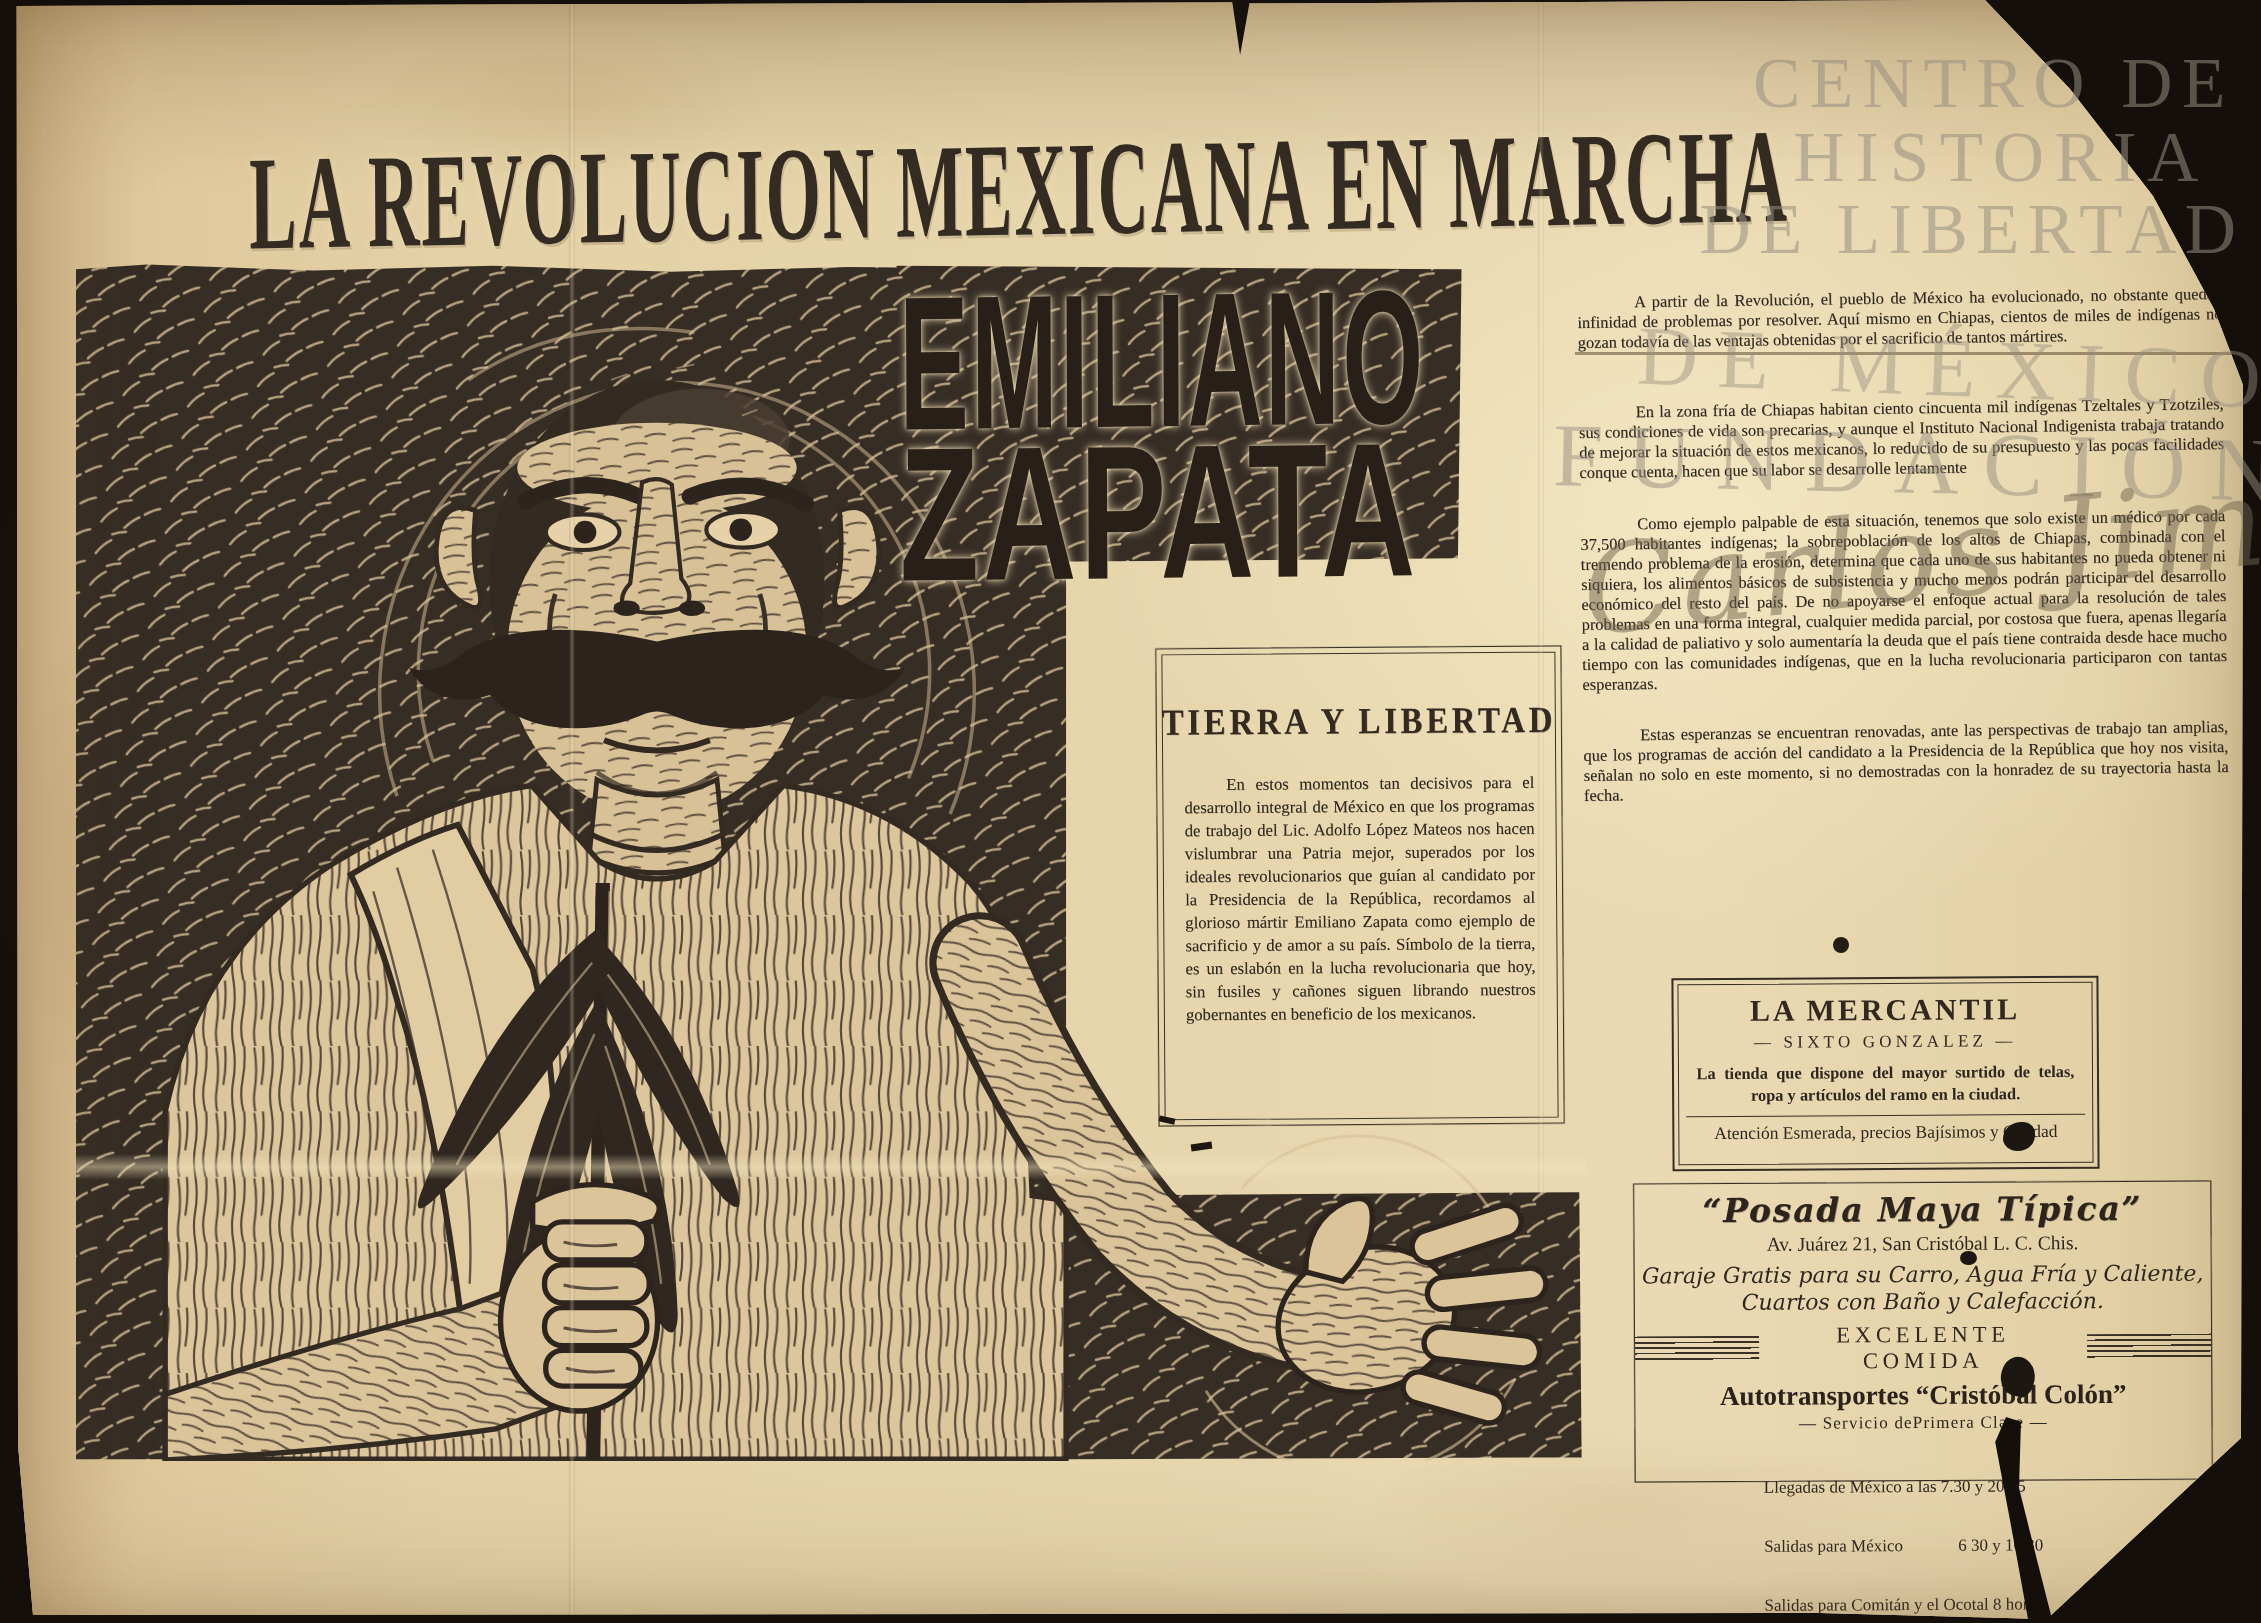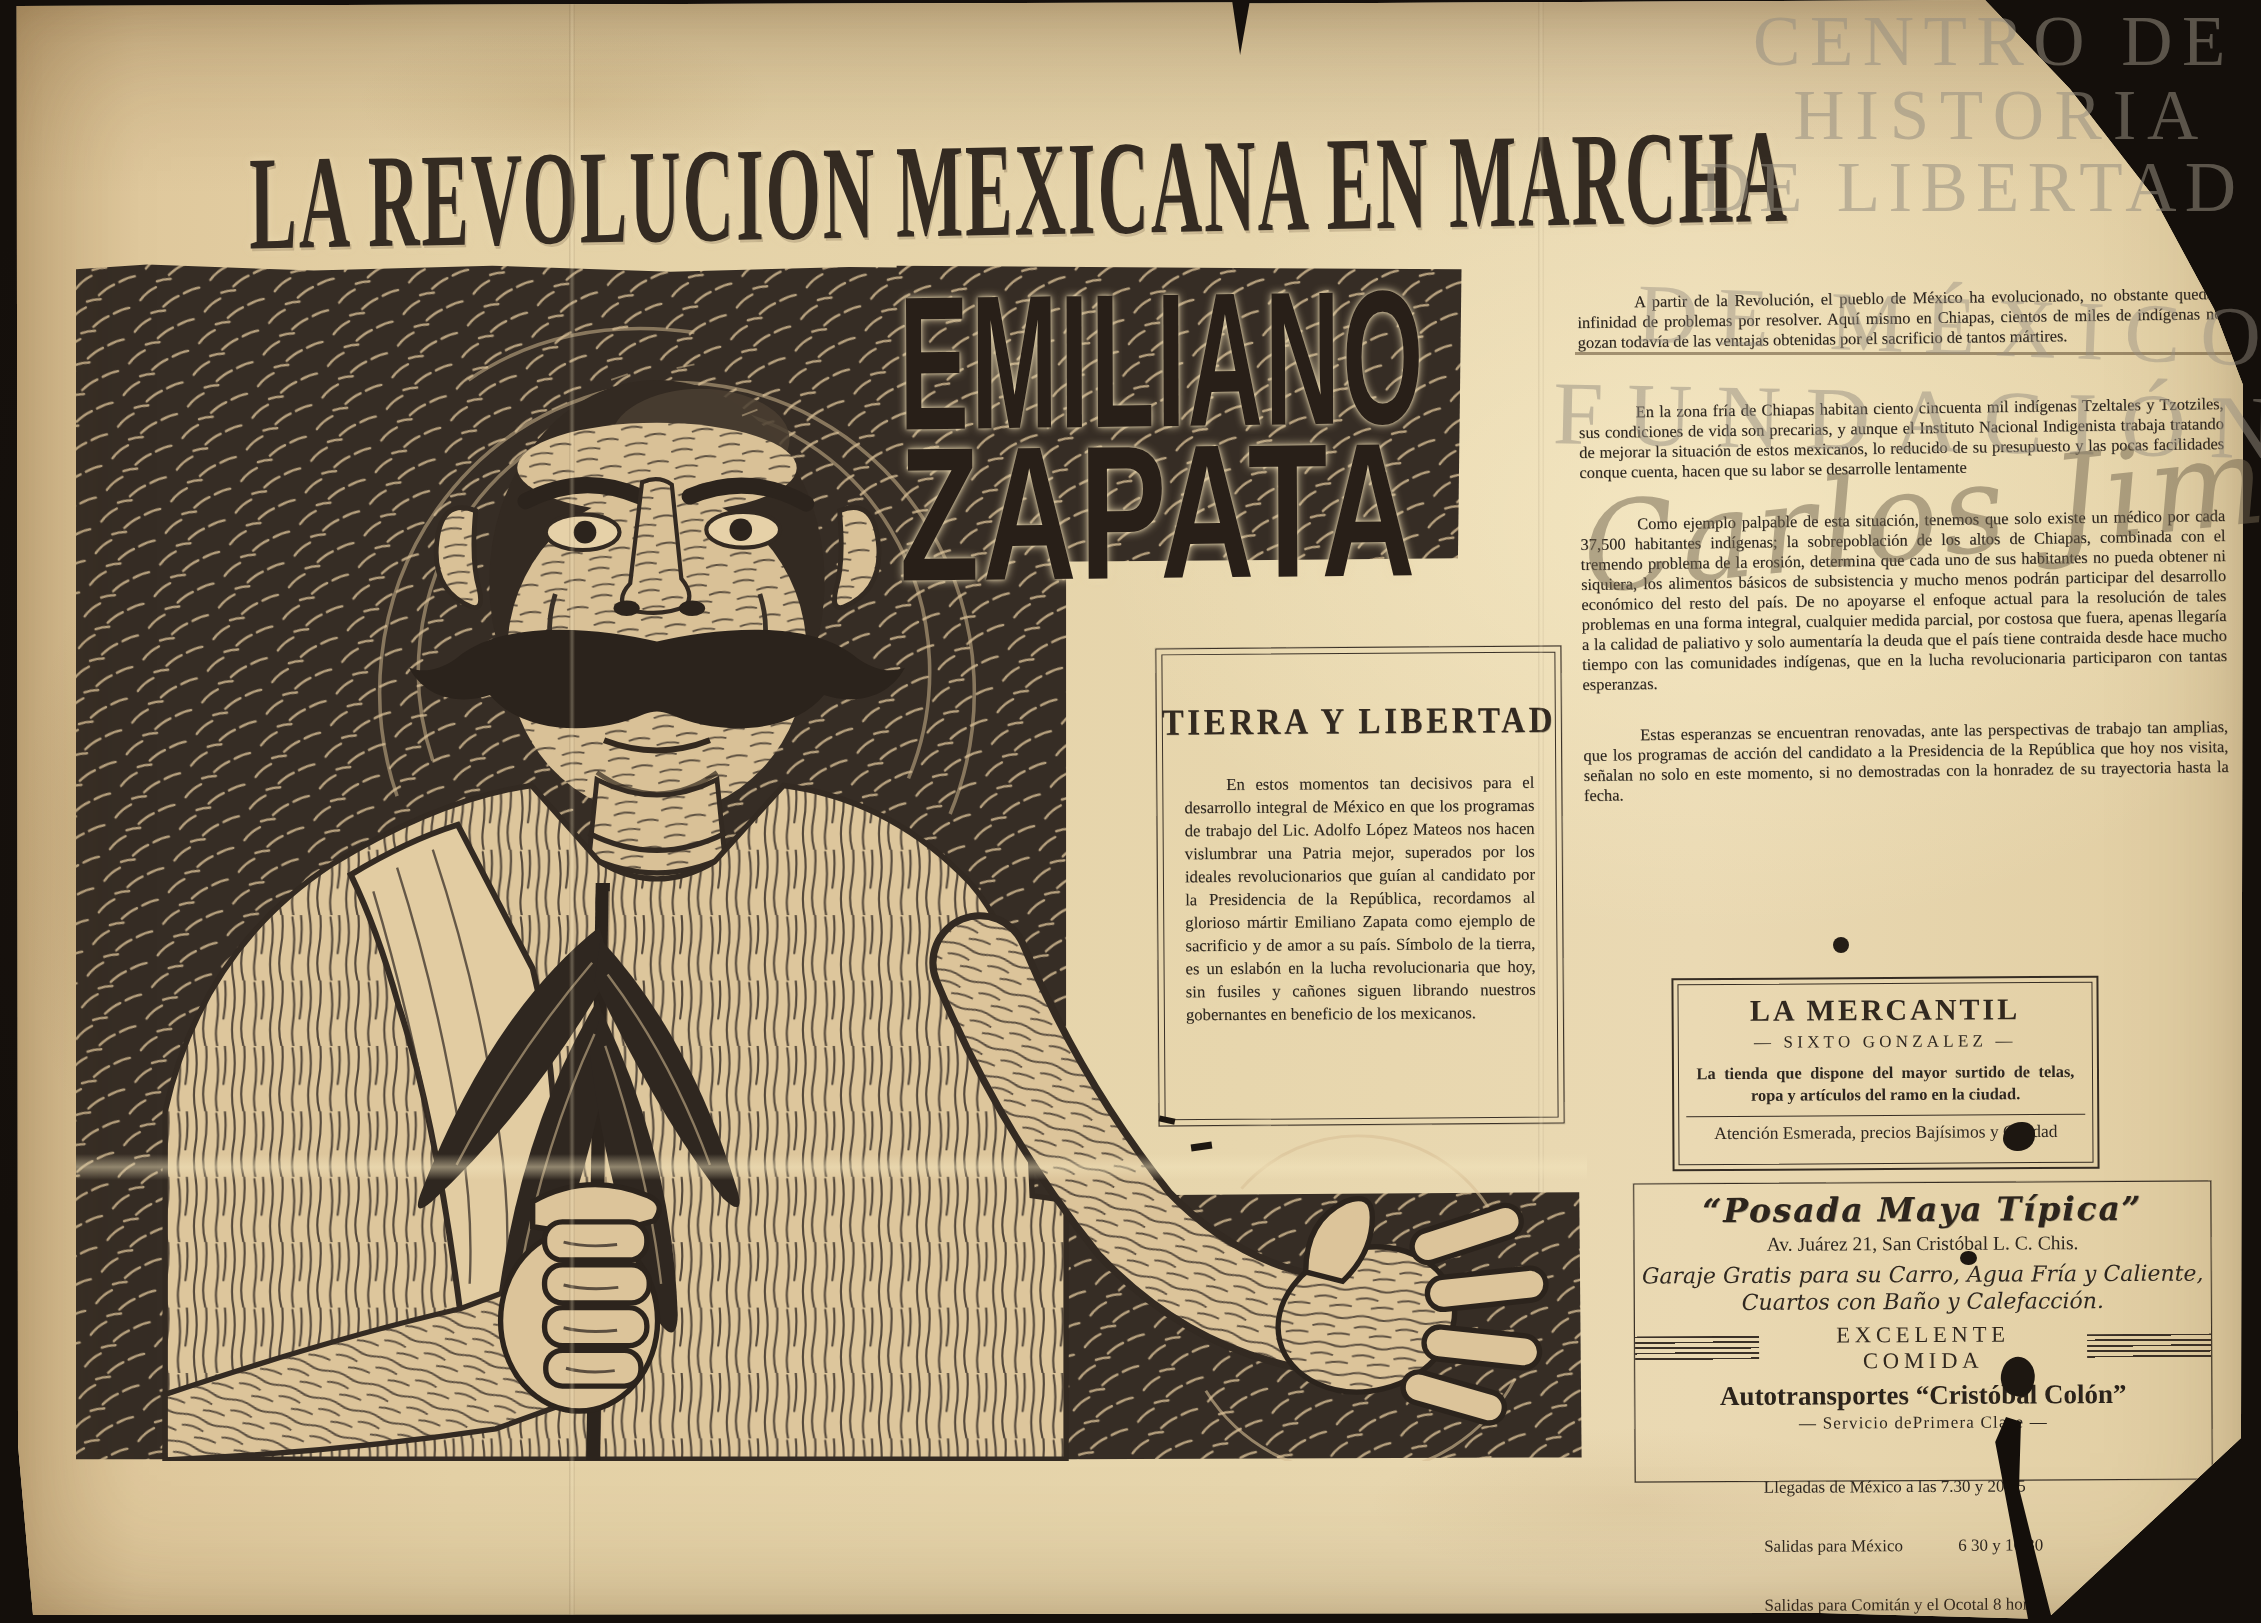--- a/index.html
+++ b/index.html
@@ -91,21 +91,21 @@
   .posada-address{margin-top:3.6px;font-size:19.6px;}
   .posada-script{margin-top:6px;font-size:22px;font-style:italic;font-family:"DejaVu Serif",serif;line-height:27px;}
   .posada-script.second{margin-top:0;}
   .comida-row{margin-top:7.1px;display:flex;align-items:center;justify-content:center;gap:15.5px;}
   .line-stack{width:128px;height:26px;background:repeating-linear-gradient(180deg,#3a3027 0 1.8px,transparent 1.8px 5.4px);}
   .comida-text{font-size:22.6px;letter-spacing:4.8px;color:#31281f;}
   .posada-transport{margin-top:6px;font-size:27px;font-weight:bold;color:#2b231b;}
   .posada-service{margin-top:2.4px;font-size:17px;letter-spacing:1.2px;}
   .posada-schedule{margin:4.8px 0 0 128px;text-align:left;font-size:17px;line-height:19.6px;white-space:pre;}
   
-  #wm{position:absolute;inset:0;pointer-events:none;color:rgba(150,142,128,.55);font-family:"Liberation Serif",serif;}
+  #wm{position:absolute;inset:0;pointer-events:none;color:rgba(150,142,128,.55);font-family:"Liberation Serif",serif;margin-top:42px;}
   #wm div{position:absolute;white-space:nowrap;}
   .wm1{right:26px;top:1.2px;font-size:71px;letter-spacing:9.5px;}
   .wm2{right:52px;top:75px;font-size:71px;letter-spacing:10.7px;}
   .wm3{right:16.7px;top:147px;font-size:71px;letter-spacing:8.3px;}
   .wm4{right:-20px;top:277px;font-size:84px;letter-spacing:20px;transform:rotate(2.2deg);color:rgba(150,142,128,.45);}
   .wm5{right:-38px;top:369px;font-size:90px;letter-spacing:24px;transform:rotate(1.2deg);color:rgba(150,142,128,.5);}
   .wm-sig{right:-9.5px;top:444px;font-size:122px;font-style:italic;letter-spacing:4.8px;
     font-family:"DejaVu Serif",serif;transform:rotate(-6deg);color:rgba(112,100,78,.5);}
   
   .tear-top{position:absolute;left:1232px;top:0;width:18px;height:55px;background:#16110d;

